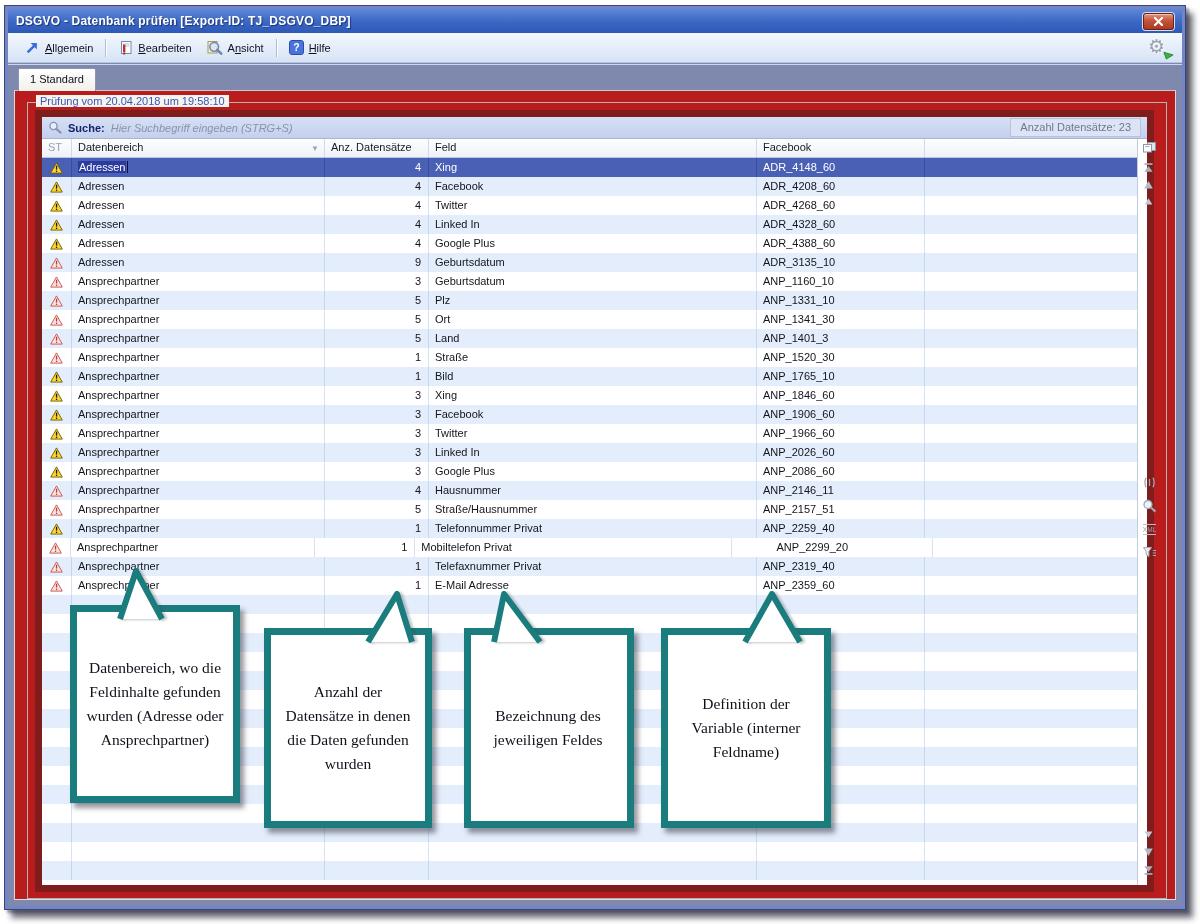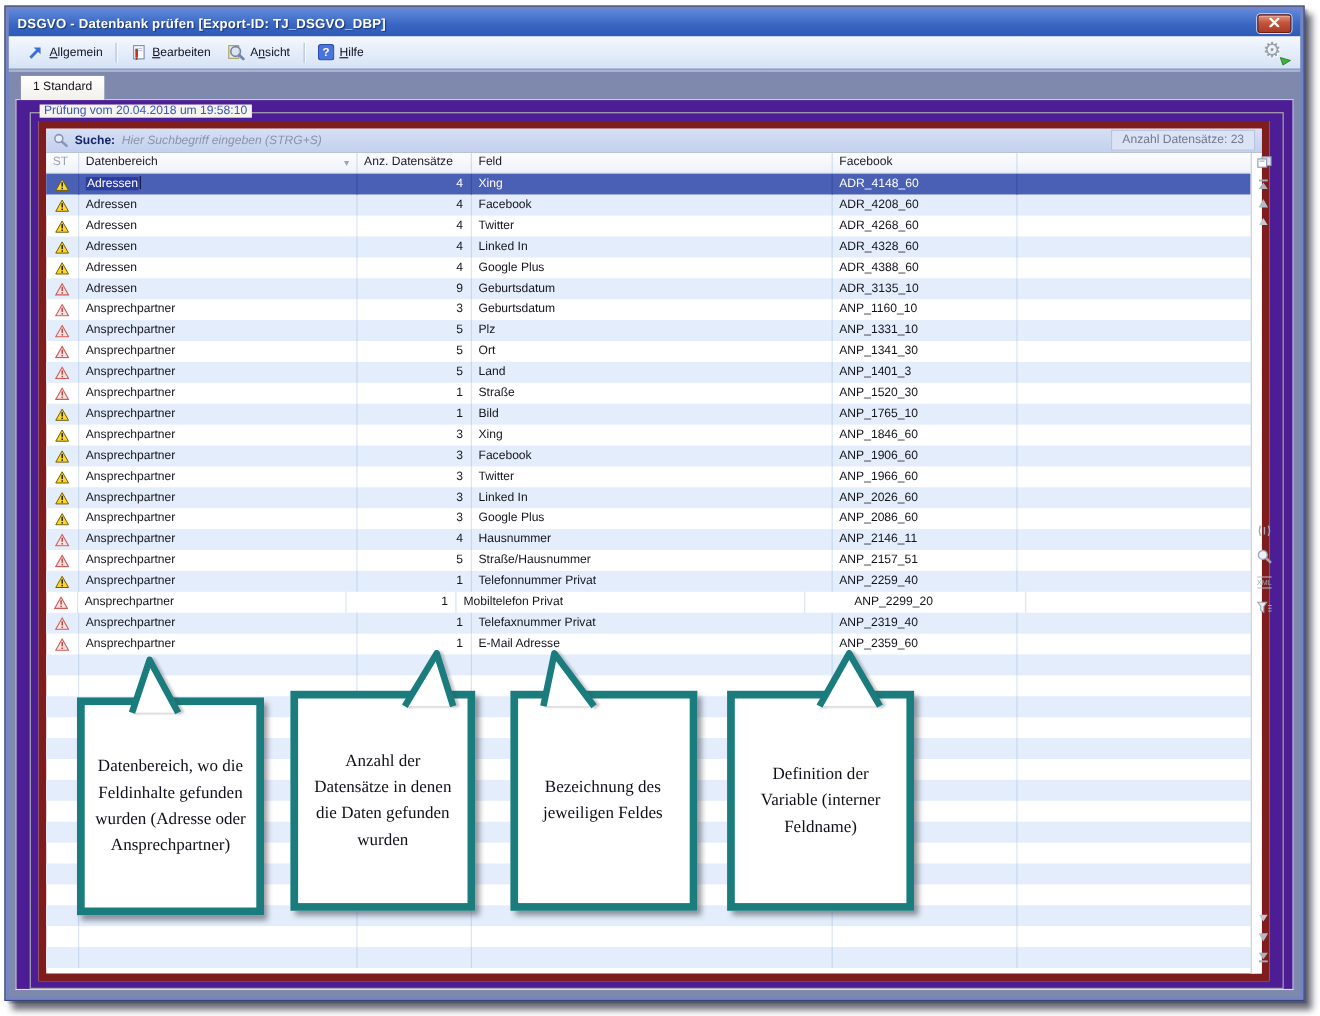--- a/index.html
+++ b/index.html
@@ -33,21 +33,21 @@
     text-shadow:1px 1px 1px rgba(255,255,255,.8); }
   .menu-gear svg { position:absolute; right:-2px; bottom:-1px; }
 
   
   .content { position:absolute; left:3px; right:3px; top:58px; bottom:3px; background:#7e89ad; }
   .content::before { content:""; position:absolute; left:0; right:0; top:0; height:1px; background:#c9d7f1; }
   .tab { position:absolute; left:10px; top:4px; height:23px; padding:4px 11px 0 11px;
     background:linear-gradient(#ffffff,#f2f0ea); border:1px solid #8a94b8; border-bottom:none;
     border-radius:2px 2px 0 0; font-size:11px; color:#101018; cursor:pointer; z-index:2; }
   .panel { position:absolute; left:6px; right:6px; top:26px; bottom:6px;
-    background:#4c1d95; border:1px solid #d9dce2; border-top:1px solid #c6cbd6; }
+    background:#b91c1c; border:1px solid #d9dce2; border-top:1px solid #c6cbd6; }
 
   .groupbox { position:absolute; left:12px; top:11px; width:1140px; height:797px;
     border:1px solid #b2b4b0; }
   .group-label { position:absolute; left:8px; top:-8px; background:#f5f4ed; padding:0 4px;
     font-size:11px; color:#3c55bb; }
 
   
   .grid { position:absolute; left:7px; top:7px; width:1119px; height:782px;
     background:#fff; border:7px solid #7f1d1d; display:flex; flex-direction:column; }
   .searchbar { height:22px; flex:0 0 22px; display:flex; align-items:center; gap:6px;
@@ -668,21 +668,21 @@
               </div>
           </div>
         </div>
 
       </div>
     </div>
   </div>
 </div>
 
 <div class="overlay" id="callout-layer">
-    <div class="callout" style="left: 70px; top: 634px; width: 170px; height: 198px;">
+    <div class="callout" style="left: 70px; top: 605px; width: 170px; height: 198px;">
       <svg class="tail" width="170" height="52" viewBox="0 0 170 52">
         <path d="M 50 51 L 66 3 L 92 51" fill="#ffffff" stroke="#1a7c7c" stroke-width="6" stroke-linejoin="round"></path>
       </svg>
       <span>Datenbereich, wo die Feldinhalte gefunden wurden (Adresse oder Ansprechpartner)</span>
     </div>
     <div class="callout" style="left: 264px; top: 628px; width: 168px; height: 200px;">
       <svg class="tail" width="168" height="52" viewBox="0 0 168 52">
         <path d="M 104 51 L 133 3 L 148 51" fill="#ffffff" stroke="#1a7c7c" stroke-width="6" stroke-linejoin="round"></path>
       </svg>
       <span>Anzahl der Datensätze in denen die Daten gefunden wurden</span>

